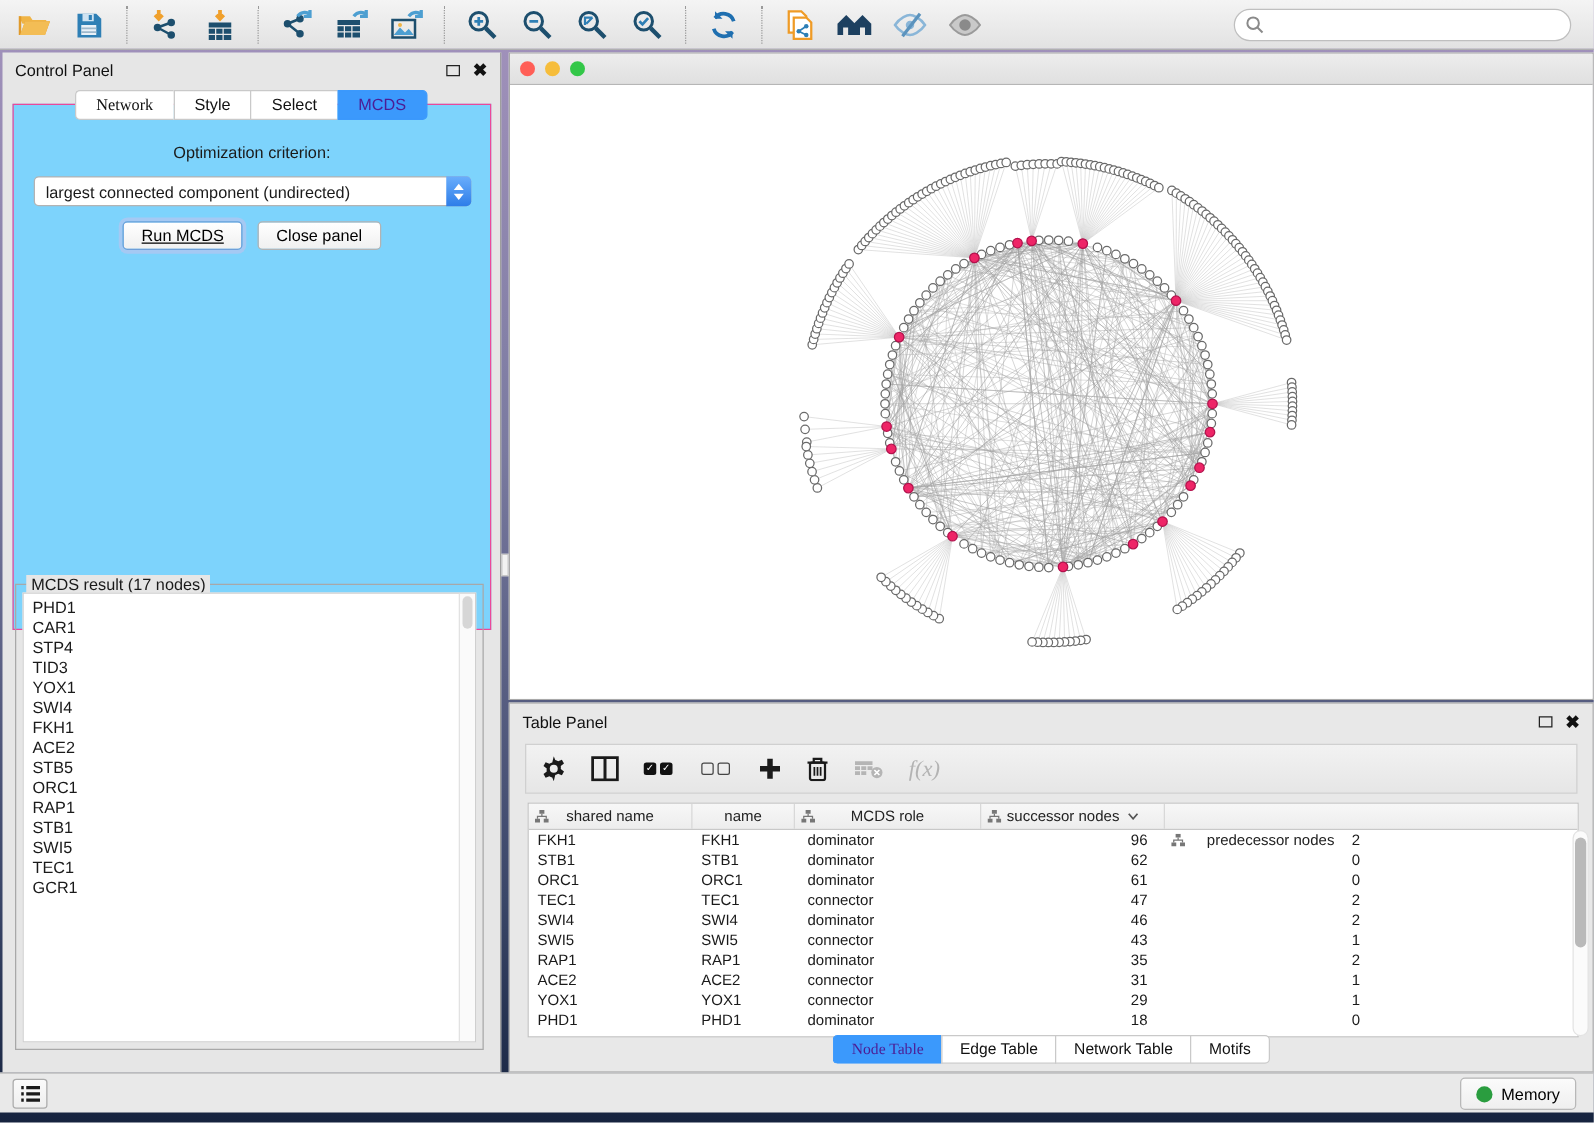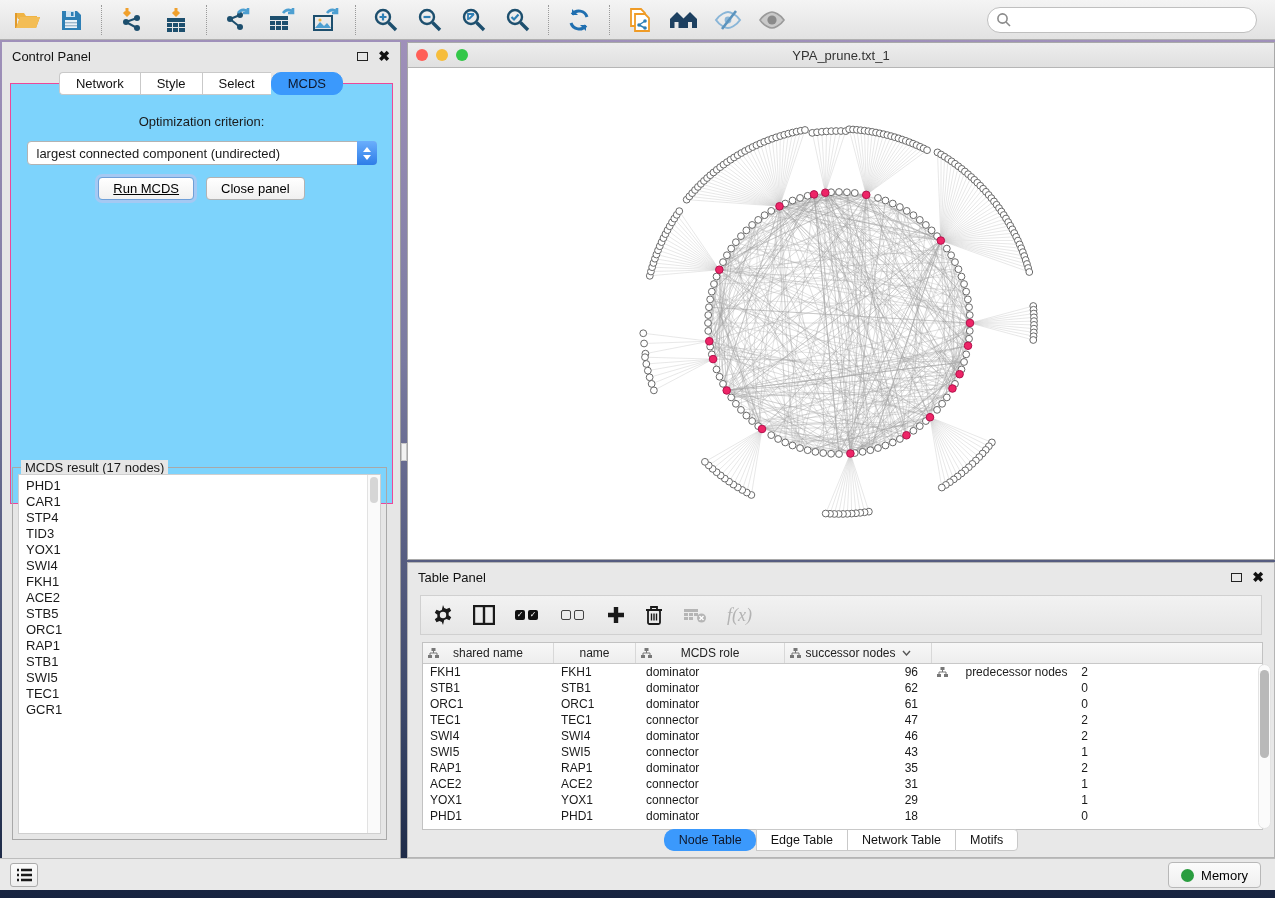--- a/index.html
+++ b/index.html
@@ -23,23 +23,23 @@
                    background:#e6e6e6; border-right:1px solid #9e9e9e; }
   .panel-head { height:28px; display:flex; align-items:center; padding:0 10px; }
   .panel-title { font-size:13px; color:#111; }
   .panel-btns { margin-left:auto; display:flex; gap:10px; align-items:center; }
   .float-btn { width:11px; height:9px; border:1.5px solid #222; background:transparent; }
   .close-btn { font-size:14px; font-weight:bold; color:#111; line-height:1; cursor:pointer; }
   #cp-tabs { position:absolute; left:0; top:30px; width:100%; display:flex; justify-content:center; z-index:2; }
   .seg { display:flex; }
   .seg .tab { padding:3px 16px; font-size:13px; background:#fff; border:1px solid #c9c9c9;
               border-right:none; cursor:pointer; color:#111; }
-  .seg .tab:first-child { border-radius:4px 0 0 4px; }
+  .seg .tab:first-child { border-radius:4px 0 0 4px;font-family:Liberation Serif, serif; }
   .seg .tab:last-child { border-right:1px solid #c9c9c9; border-radius:0 4px 4px 0; }
-  .seg .tab.active { background:#3b99fc; border-color:#3b99fc; color:#0f172a;border-radius:10px; }
+  .seg .tab.active { background:#3b99fc; border-color:#3b99fc; color:#4c1d95; }
   #cp-body { position:absolute; left:8px; top:41px; width:383px; height:421px;
              background:#7dd3fc; border:1px solid #ec4899; }
   #opt-label { text-align:center; margin-top:30px; font-size:13px; }
   #criterion { margin:12px auto 0; width:350px; height:24px; background:#fff; border:1px solid #b3b3b3;
                border-radius:4px; display:flex; align-items:center; cursor:pointer;justify-content:space-between; }
   #criterion .val { flex:1; padding-left:9px; font-size:13px; white-space:nowrap; }
   #criterion .stepper { width:20px; height:24px; margin-right:-1px; border-radius:0 4px 4px 0;
       background:linear-gradient(#6aaefc,#2e7de8); display:flex; flex-direction:column;
       align-items:center; justify-content:center; gap:3px; }
   .arr-up { width:0; height:0; border-left:4px solid transparent; border-right:4px solid transparent; border-bottom:5px solid #fff; }
@@ -319,21 +319,20 @@
     </div>
   </div>
 </div>
 <div id="gutter-handle"></div>
 
 <div id="net-window">
   <div id="net-titlebar">
     <span class="tl" style="background:#ff5f57"></span>
     <span class="tl" style="background:#f6bd3b"></span>
     <span class="tl" style="background:#33c748"></span>
-    <span id="net-title">YPA_prune.txt_1</span>
   </div>
   <div id="net-canvas">
     <svg id="graph-svg" width="866" height="491" viewBox="0 0 866 491">
         <g>
           <line x1="431" y1="124" x2="327.87896404021444" y2="174.2098276856608" stroke="#b5b5b5" stroke-width="0.6" opacity="0.6"></line>
           <line x1="556.0684335126194" y1="293.9729000550316" x2="300" y2="255.00000000000003" stroke="#b5b5b5" stroke-width="0.6" opacity="0.6"></line>
           <line x1="344.1309317704558" y1="156.9450919895858" x2="332.94509198958576" y2="341.86906822954415" stroke="#b5b5b5" stroke-width="0.6" opacity="0.6"></line>
           <line x1="556.0684335126194" y1="216.02709994496843" x2="315.0052606394295" y2="315.87873553773363" stroke="#b5b5b5" stroke-width="0.6" opacity="0.6"></line>
           <line x1="300.2390023967454" y1="262.90958316231945" x2="462.35035202167006" y2="382.19337808281284" stroke="#b5b5b5" stroke-width="0.6" opacity="0.6"></line>
           <line x1="431" y1="124" x2="558.1933780828128" y2="223.64964797832994" stroke="#b5b5b5" stroke-width="0.6" opacity="0.6"></line>

